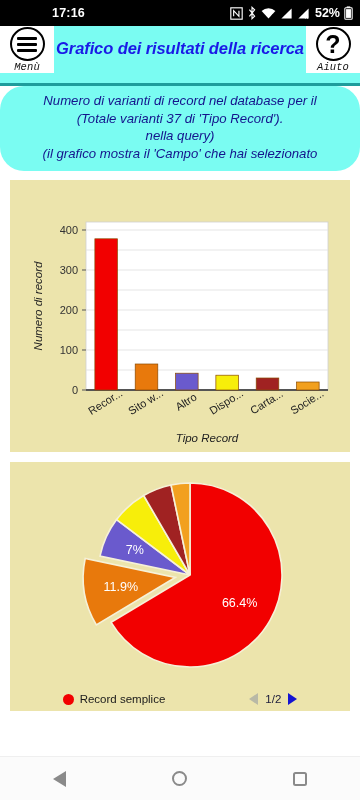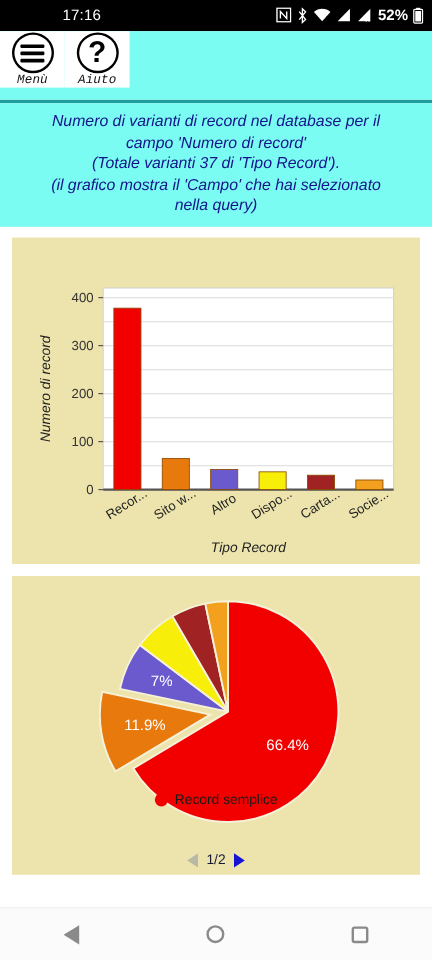--- a/index.html
+++ b/index.html
@@ -12,25 +12,25 @@
   body { position: relative; }
 
   
   .statusbar {
     height: 26px; background: #000000;
     display: flex; align-items: center;
     padding: 0 7px 0 0;
     color: #ffffff;
   }
   .sb-time {
-    font-size: 12.5px; font-weight: normal;
+    font-size: 12.5px; font-weight: bold;
     margin-left: 52px; letter-spacing: .2px;
   }
   .sb-right {
-    margin-left: auto; display: flex; align-items: flex-start; gap: 4px;
+    margin-left: auto; display: flex; align-items: flex-end; gap: 4px;
   }
   .sb-icon { display: block; }
   .sb-batt { font-size: 12.5px; font-weight: bold; margin-left: 1px; }
 
   
   .appbar {
     height: 57px; background: #7afcf2;
     position: relative;
     display: flex; align-items: flex-start;
   }
@@ -60,40 +60,39 @@
     flex: 1 1 auto; text-align: center;
     font-size: 16.5px; font-weight: bold; font-style: italic;
     color: #1a1ae6; padding-top: 13px; letter-spacing: -.1px;
   }
   .hdr-rule { height: 3px; background: #1f9c9c; }
 
   
   .desc {
     background: #7afcf2; padding: 6px 8px 9px;
     text-align: center; color: #14148c;
-    font-style: italic; font-size: 13.2px; line-height: 1.33;
+    font-style: italic; font-size: 13.2px; line-height: 1.33; border-radius: 24px;
   }
 
   
   .card {
     background: #ecE4ac; margin: 0 10px;
     position: relative; overflow: hidden;
   }
   #bar-card { height: 272px; margin-top: 9px; }
   #pie-card { height: 249px; margin-top: 10px; }
 
   .plotwrap { position: absolute; inset: 0; }
   svg.plot { display: block; width: 100%; height: 100%; }
 
   
   .pie-footer {
     position: absolute; left: 0; right: 0; bottom: 6px;
-    display: flex; align-items: center; justify-content: center;
-    gap: 38px;
-    flex-direction: column;
+    display: flex; justify-content: center;
+    gap: 84px;
   }
   .legend { display: flex; align-items: center; gap: 6px; }
   .legend-dot {
     width: 11px; height: 11px; border-radius: 50%; background: #f20000;
   }
   .legend-label { font-size: 11.5px; color: #1a1a1a; }
   .pager { display: flex; align-items: center; gap: 7px; }
   .pg-arrow {
     width: 0; height: 0; border-top: 6px solid transparent;
     border-bottom: 6px solid transparent;
@@ -158,35 +157,35 @@
   <div class="hdr-btn">
     <div class="circ">
       <div class="burger">
           <span></span>
           <span></span>
           <span></span>
         </div>
     </div>
     <div class="hdr-sub">Menù</div>
   </div>
+  <div class="apptitle">Grafico dei risultati della ricerca</div>
   <div class="hdr-btn right">
     <div class="circ">
       <span class="qmark">?</span>
     </div>
     <div class="hdr-sub">Aiuto</div>
   </div>
 </div>
 <div class="hdr-rule"></div>
 
 <div class="desc">
   <div>Numero di varianti di record nel database per il</div>
-  <div>campo 'Numero di record'</div>
   <div>(Totale varianti 37 di 'Tipo Record').</div>
+  <div>nella query)</div>
   <div>(il grafico mostra il 'Campo' che hai selezionato</div>
-  <div>nella query)</div>
 </div>
 
 <div class="card" id="bar-card">
   <div class="plotwrap">
     <svg class="plot" id="bar-svg" viewBox="0 0 340 272" preserveAspectRatio="none">
         <rect x="76" y="42" width="242" height="168" fill="#ffffff" stroke="#cfcfcf" stroke-width="0.8"></rect>
         <line x1="76" x2="318" y1="190" y2="190" stroke="#e2e2e2" stroke-width="0.9"></line>
         <line x1="76" x2="318" y1="170" y2="170" stroke="#e2e2e2" stroke-width="0.9"></line>
         <line x1="76" x2="318" y1="150" y2="150" stroke="#e2e2e2" stroke-width="0.9"></line>
         <line x1="76" x2="318" y1="130" y2="130" stroke="#e2e2e2" stroke-width="0.9"></line>

